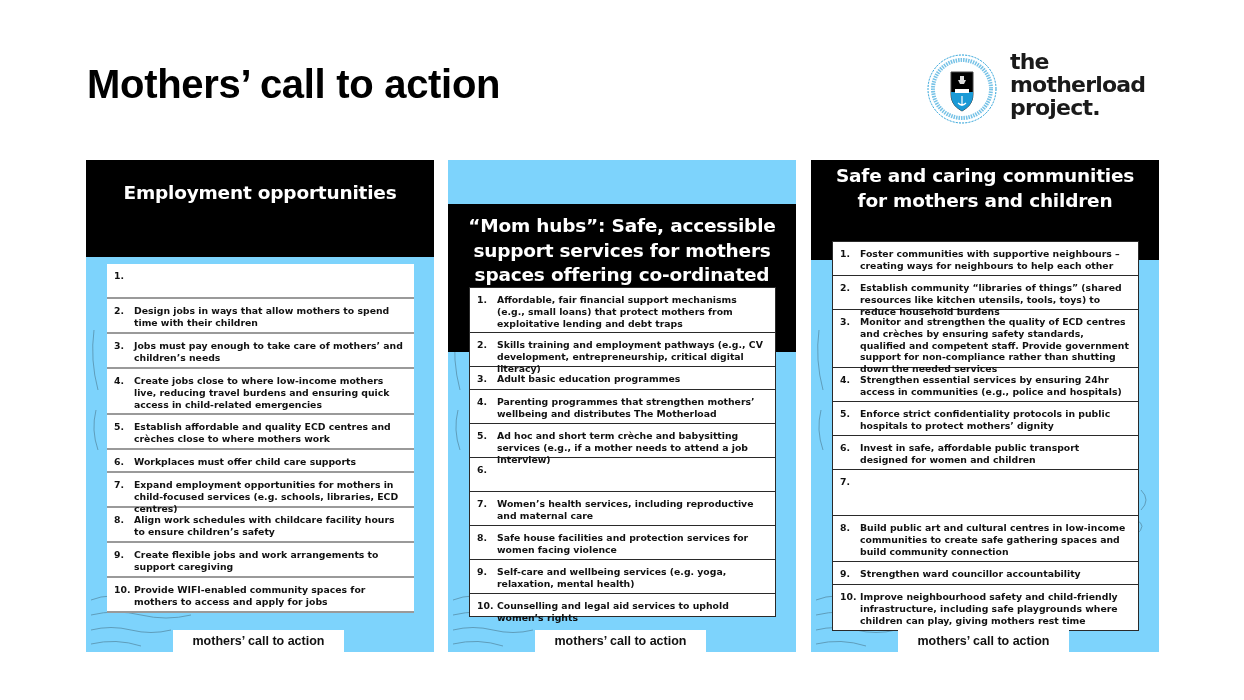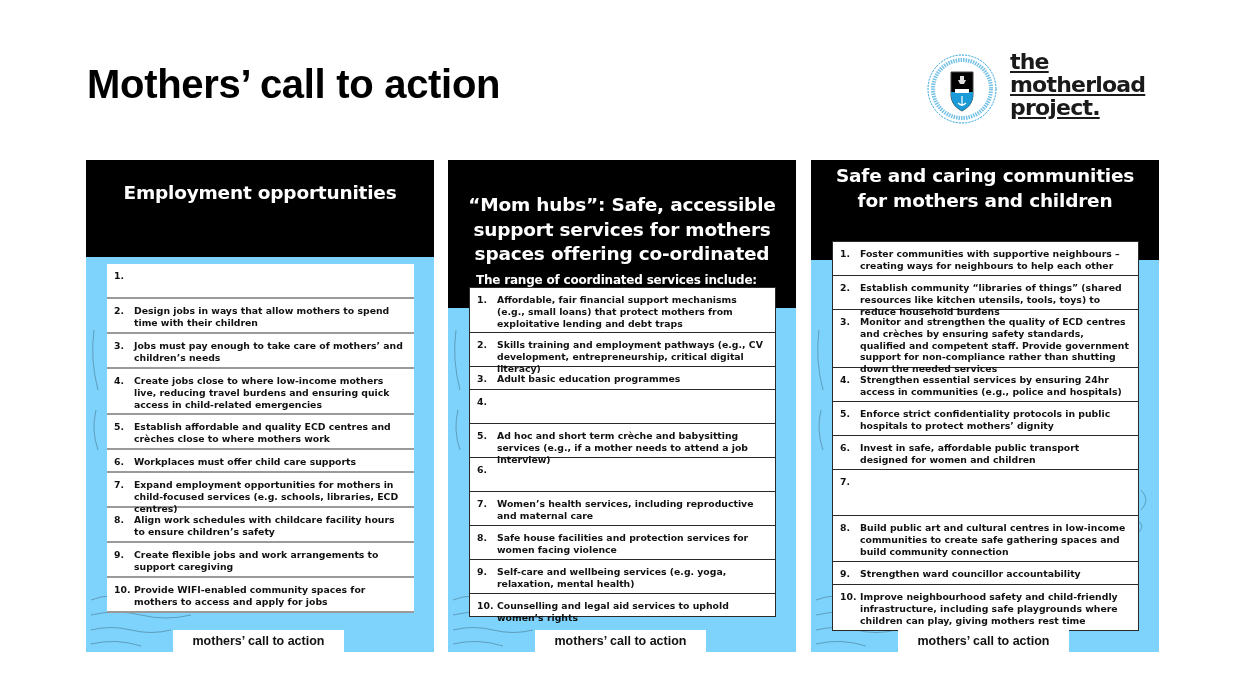--- a/index.html
+++ b/index.html
@@ -10,33 +10,33 @@
     .page-title {
       position: absolute; left: 87px; top: 62px; margin: 0;
       font-family: "Liberation Sans", sans-serif; font-weight: 700; font-size: 40px; letter-spacing: -0.3px; color: #000;
     }
     .logo-area { position: absolute; left: 925px; top: 48px; width: 240px; height: 82px; }
     .uct-seal { position: absolute; left: 0; top: 4px; width: 74px; height: 74px; }
     .brand {
       position: absolute; left: 85px; top: 2px; font-family: "DejaVu Sans", sans-serif; font-weight: 700;
       font-size: 22px; line-height: 23px; color: #1a1a1a; letter-spacing: -0.8px;
     }
-    .brand div { white-space: nowrap; text-decoration: underline; }
+    .brand div { white-space: nowrap; }
 
     .panel {
       position: absolute; top: 160px; width: 348px; height: 492px; background: #7dd3fc; overflow: hidden;
     }
     .panel .scribble { position: absolute; inset: 0; opacity: 0.35; }
     .panel-head {
       position: relative; background: #000; color: #fff; text-align: center;
       font-family: "DejaVu Sans", sans-serif; font-weight: 700; font-size: 18.5px; line-height: 24.5px;
       letter-spacing: -0.2px;
     }
     .p1 .panel-head { height: 97px; padding-top: 21px; box-sizing: border-box; }
-    .p2 .panel-head { height: 148px; padding-top: 33px; box-sizing: border-box; }
+    .p2 .panel-head { height: 148px; padding-top: 10px; box-sizing: border-box; margin-top: 44px; }
     .p3 .panel-head { height: 100px; padding-top: 4px; box-sizing: border-box; }
     .intro {
       position: absolute; left: 28px; top: 110px; color: #fff; font-family: "DejaVu Sans", sans-serif;
       font-size: 12px; font-weight: 700;
     }
     .items { position: absolute; left: 21px; right: 20px; }
     .p1 .items { top: 104px; }
     .p2 .items { top: 127px; }
     .p3 .items { top: 81px; }
     .item {
@@ -154,20 +154,21 @@
     <div class="item" style="height:34px">
         <span class="num">2.</span>
         <span class="txt">Skills training and employment pathways (e.g., CV development, entrepreneurship, critical digital literacy)</span>
       </div>
     <div class="item" style="height:23px">
         <span class="num">3.</span>
         <span class="txt">Adult basic education programmes</span>
       </div>
     <div class="item" style="height:34px">
         <span class="num">4.</span>
+        <span class="txt">Parenting programmes that strengthen mothers’ wellbeing and distributes The Motherload</span>
       </div>
     <div class="item" style="height:34px">
         <span class="num">5.</span>
         <span class="txt">Ad hoc and short term crèche and babysitting services (e.g., if a mother needs to attend a job interview)</span>
       </div>
     <div class="item" style="height:34px">
         <span class="num">6.</span>
       </div>
     <div class="item" style="height:34px">
         <span class="num">7.</span>

